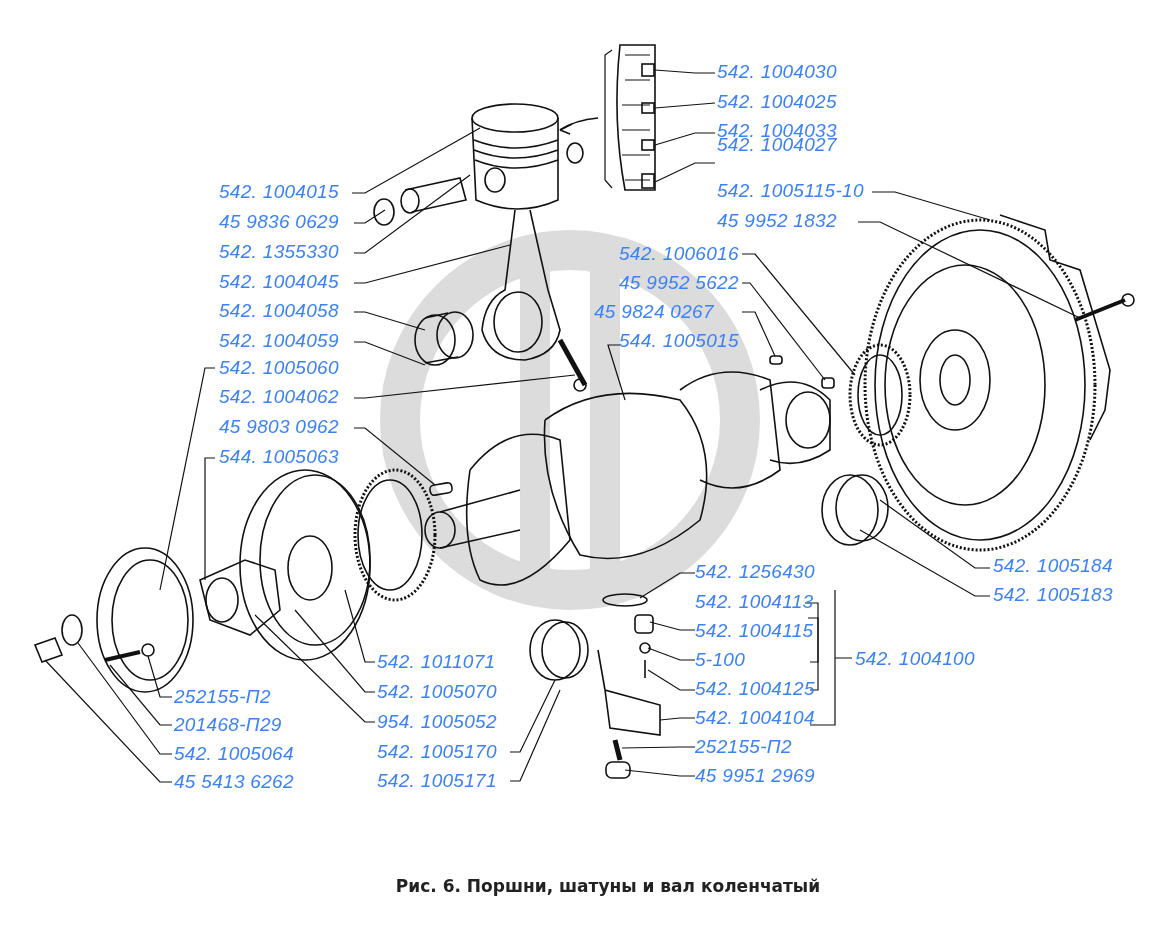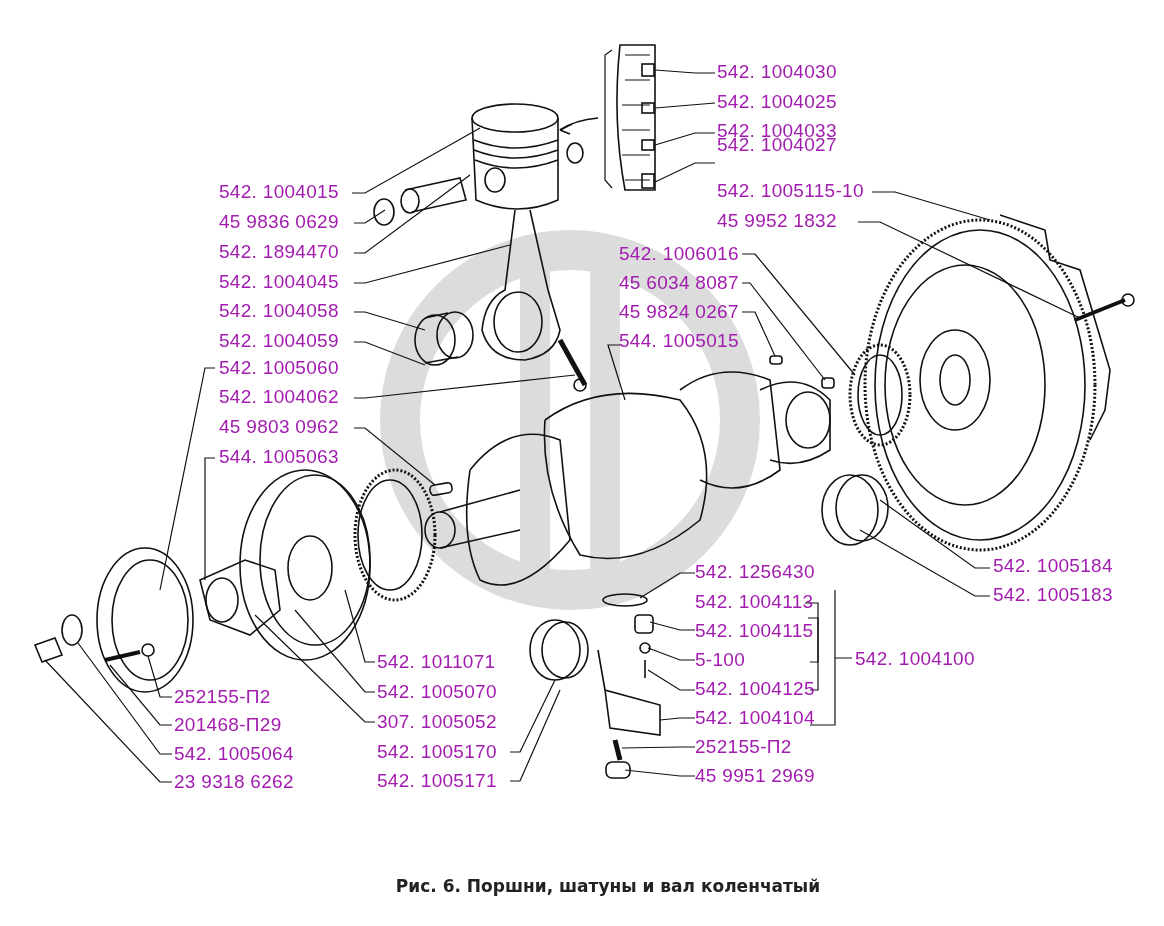--- a/index.html
+++ b/index.html
@@ -1,18 +1,18 @@
 <!DOCTYPE html>
 <html><head>
 <meta charset="utf-8">
 <style>
   html,body{margin:0;padding:0;background:#ffffff;}
   #canvas{position:relative;width:1164px;height:926px;overflow:hidden;background:#fff;}
   svg#art{position:absolute;left:0;top:0;}
-  .lbl{position:absolute;font-family:"Liberation Sans",sans-serif;font-size:19px;color:#a21caf;white-space:nowrap;letter-spacing:0.3px;line-height:1;}
+  .lbl{position:absolute;font-family:"Liberation Sans",sans-serif;font-style:italic;font-size:19px;color:#3b82f6;white-space:nowrap;letter-spacing:0.3px;line-height:1;}
   .caption{position:absolute;left:0;width:1164px;top:876px;text-align:center;font-family:"DejaVu Sans",sans-serif;font-weight:bold;font-size:17px;color:#222;padding-left:26px;}
   .wm{position:absolute;font-family:"DejaVu Sans",sans-serif;font-weight:bold;color:#d0d0d0;}
 </style>
 </head>
 <body>
 
 <div id="canvas">
 
   <svg style="position:absolute;left:0;top:0" width="1164" height="926">
     <circle cx="570" cy="420" r="170" fill="none" stroke="#dcdcdc" stroke-width="40"></circle>
@@ -170,52 +170,52 @@
 
   <div class="lbl" style="left:717px;top:62px">542. 1004030</div>
   <div class="lbl" style="left:717px;top:92px">542. 1004025</div>
   <div class="lbl" style="left:717px;top:121px">542. 1004033</div>
   <div class="lbl" style="left:717px;top:135px">542. 1004027</div>
   <div class="lbl" style="left:717px;top:181px">542. 1005115-10</div>
   <div class="lbl" style="left:717px;top:211px">45 9952 1832</div>
 
   <div class="lbl" style="left:219px;top:182px">542. 1004015</div>
   <div class="lbl" style="left:219px;top:212px">45 9836 0629</div>
-  <div class="lbl" style="left:219px;top:242px">542. 1894470</div>
+  <div class="lbl" style="left:219px;top:242px">542. 1355330</div>
   <div class="lbl" style="left:219px;top:272px">542. 1004045</div>
   <div class="lbl" style="left:219px;top:301px">542. 1004058</div>
   <div class="lbl" style="left:219px;top:331px">542. 1004059</div>
   <div class="lbl" style="left:219px;top:358px">542. 1005060</div>
   <div class="lbl" style="left:219px;top:387px">542. 1004062</div>
   <div class="lbl" style="left:219px;top:417px">45 9803 0962</div>
   <div class="lbl" style="left:219px;top:447px">544. 1005063</div>
 
   <div class="lbl" style="left:619px;top:244px">542. 1006016</div>
-  <div class="lbl" style="left:619px;top:273px">45 6034 8087</div>
-  <div class="lbl" style="left:619px;top:302px">45 9824 0267</div>
+  <div class="lbl" style="left:619px;top:273px">45 9952 5622</div>
+  <div class="lbl" style="left:594px;top:302px">45 9824 0267</div>
   <div class="lbl" style="left:619px;top:331px">544. 1005015</div>
 
   <div class="lbl" style="left:993px;top:556px">542. 1005184</div>
   <div class="lbl" style="left:993px;top:585px">542. 1005183</div>
 
   <div class="lbl" style="left:695px;top:562px">542. 1256430</div>
   <div class="lbl" style="left:695px;top:592px">542. 1004113</div>
   <div class="lbl" style="left:695px;top:621px">542. 1004115</div>
   <div class="lbl" style="left:695px;top:650px">5-100</div>
   <div class="lbl" style="left:695px;top:679px">542. 1004125</div>
   <div class="lbl" style="left:695px;top:708px">542. 1004104</div>
   <div class="lbl" style="left:695px;top:737px">252155-П2</div>
   <div class="lbl" style="left:695px;top:766px">45 9951 2969</div>
   <div class="lbl" style="left:855px;top:649px">542. 1004100</div>
 
   <div class="lbl" style="left:377px;top:652px">542. 1011071</div>
   <div class="lbl" style="left:377px;top:682px">542. 1005070</div>
-  <div class="lbl" style="left:377px;top:712px">307. 1005052</div>
+  <div class="lbl" style="left:377px;top:712px">954. 1005052</div>
   <div class="lbl" style="left:377px;top:742px">542. 1005170</div>
   <div class="lbl" style="left:377px;top:771px">542. 1005171</div>
 
   <div class="lbl" style="left:174px;top:687px">252155-П2</div>
   <div class="lbl" style="left:174px;top:715px">201468-П29</div>
   <div class="lbl" style="left:174px;top:744px">542. 1005064</div>
-  <div class="lbl" style="left:174px;top:772px">23 9318 6262</div>
+  <div class="lbl" style="left:174px;top:772px">45 5413 6262</div>
 
   <div class="caption">Рис. 6. Поршни, шатуны и вал коленчатый</div>
 </div>
 
 </body></html>

